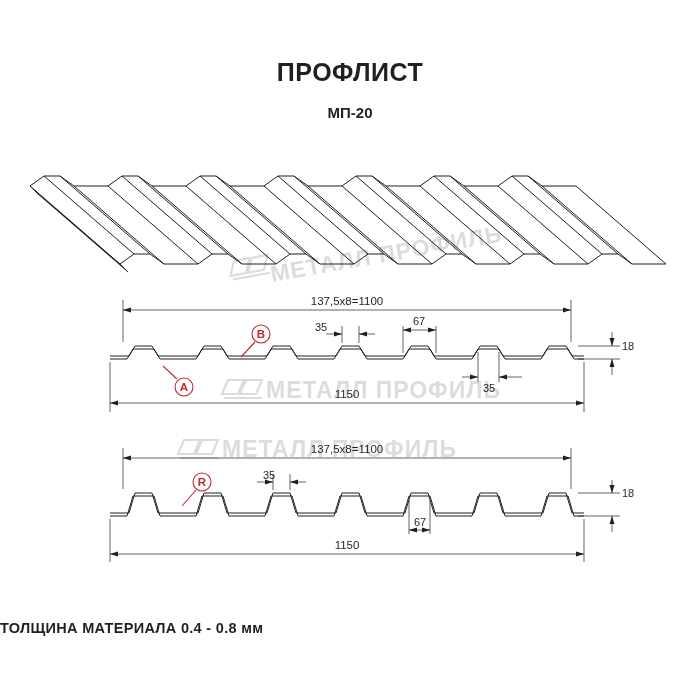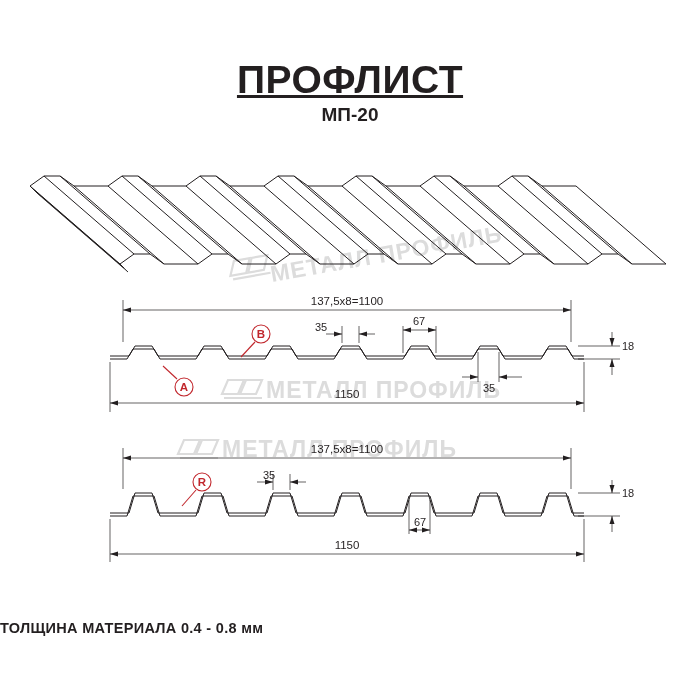--- a/index.html
+++ b/index.html
@@ -11,30 +11,29 @@
     color: #231f20;
     position: relative;
     overflow: hidden;
   }
   .sheet { position:absolute; inset:0; }
 
   
   .title {
     position:absolute; left:0; right:0; top:58px;
     text-align:center;
-    font-size: 39px;
+    font-size: 25px;
     font-weight: bold;
     letter-spacing: 0.5px;
     color:#231f20;
-    text-decoration:underline;
   }
   .subtitle {
     position:absolute; left:0; right:0; top:104px;
     text-align:center;
-    font-size: 19px;
+    font-size: 15px;
     font-weight: bold;
     color:#231f20;
   }
 
   
   .footer {
     position:absolute; left:0; right:0; top:620px;
     font-size: 14.5px;
     font-weight: bold;
     letter-spacing: 0.3px;

